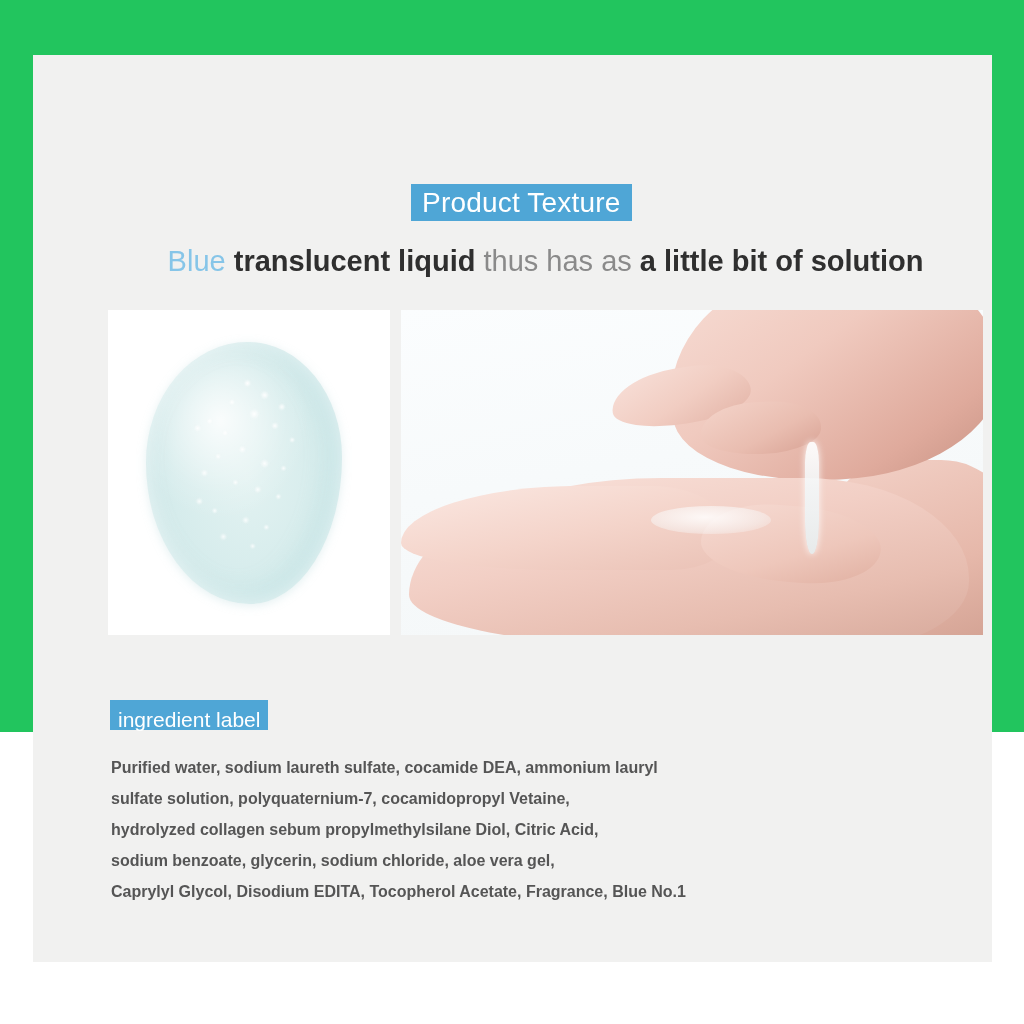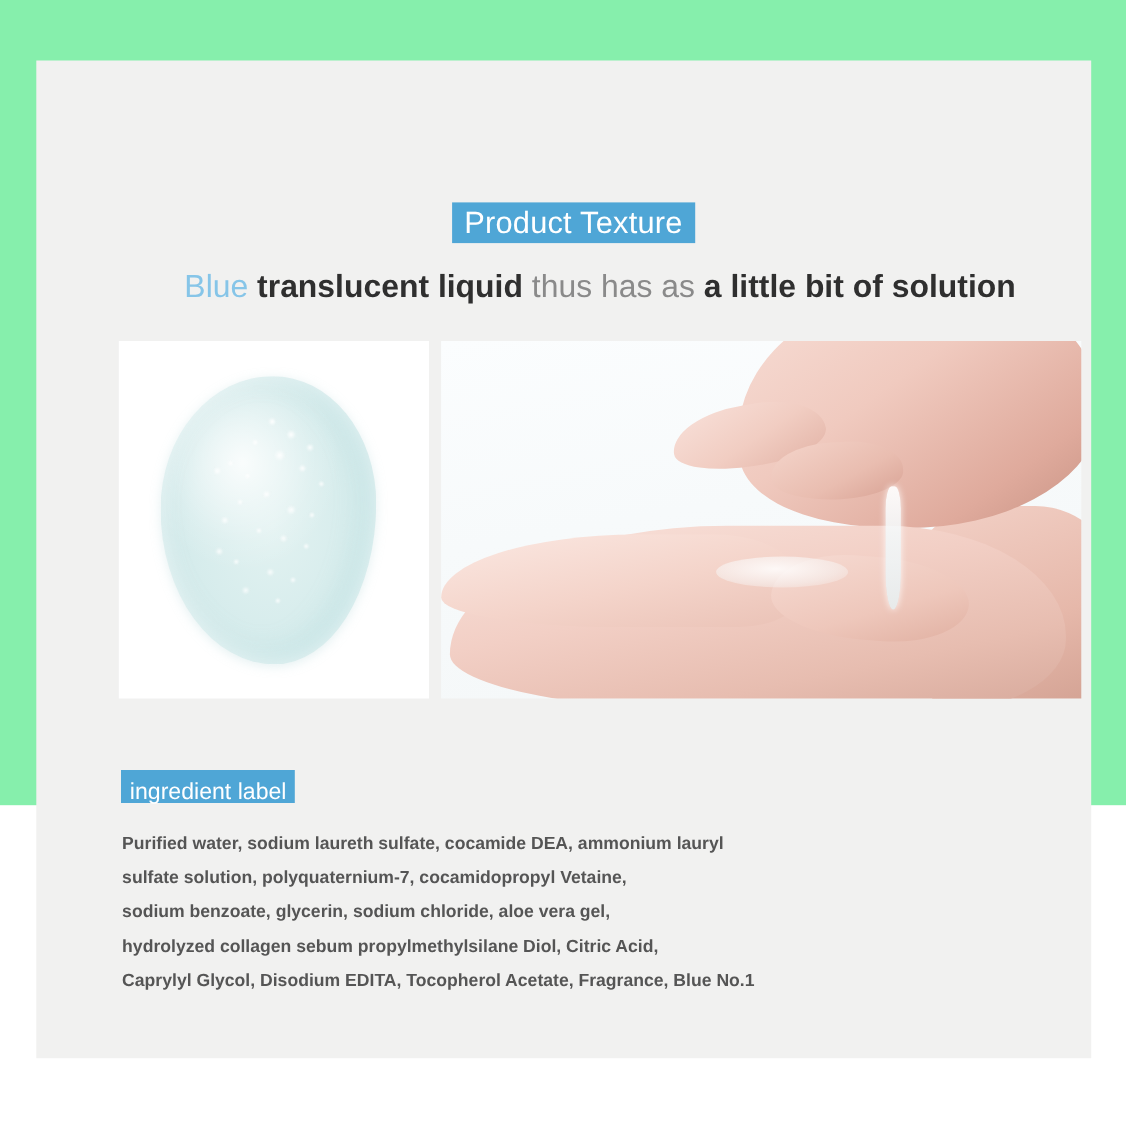--- a/index.html
+++ b/index.html
@@ -9,21 +9,21 @@
     height: 1024px;
     background: #ffffff;
     font-family: "Liberation Sans", sans-serif;
     overflow: hidden;
   }
 
   #page {
     position: relative;
     width: 1024px;
     height: 732px;
-    background: #86efac;
+    background: #22c55e;
   }
 
   
   #content-panel {
     position: absolute;
     left: 33px;
     top: 55px;
     width: 959px;
     height: 907px;
     background: #f1f1f0;
@@ -315,19 +315,19 @@
 
     </div>
 
     <div id="ingredient-badge">
       <span class="badge-text">ingredient label</span>
     </div>
 
     <div id="ingredient-text">
       <div class="ing-line">Purified water, sodium laureth sulfate, cocamide DEA, ammonium lauryl</div>
       <div class="ing-line">sulfate solution, polyquaternium-7, cocamidopropyl Vetaine,</div>
+      <div class="ing-line">hydrolyzed collagen sebum propylmethylsilane Diol, Citric Acid,</div>
       <div class="ing-line">sodium benzoate, glycerin, sodium chloride, aloe vera gel,</div>
-      <div class="ing-line">hydrolyzed collagen sebum propylmethylsilane Diol, Citric Acid,</div>
       <div class="ing-line">Caprylyl Glycol, Disodium EDITA, Tocopherol Acetate, Fragrance, Blue No.1</div>
     </div>
 
   </div>
 </div>
 
 </body></html>

